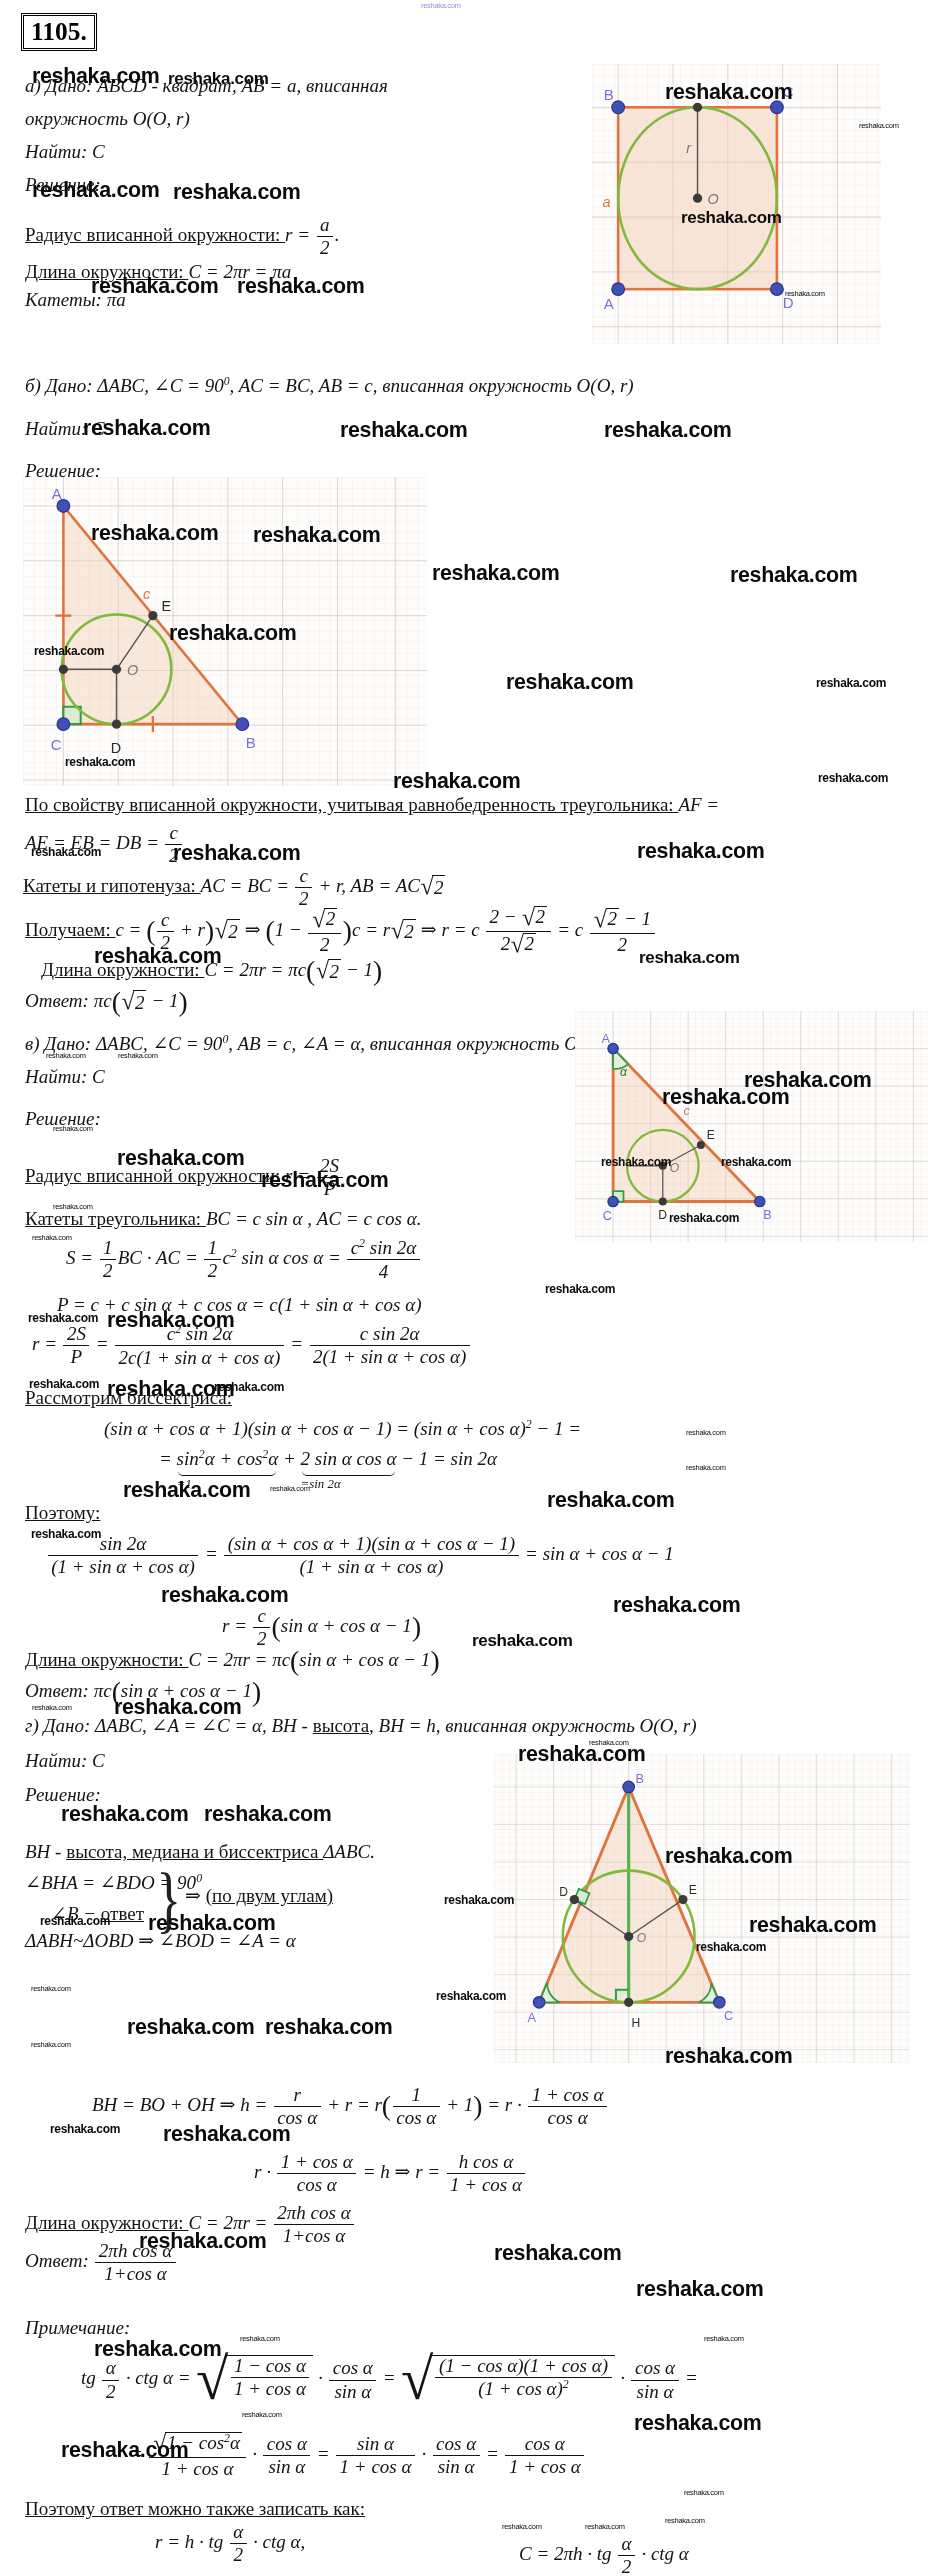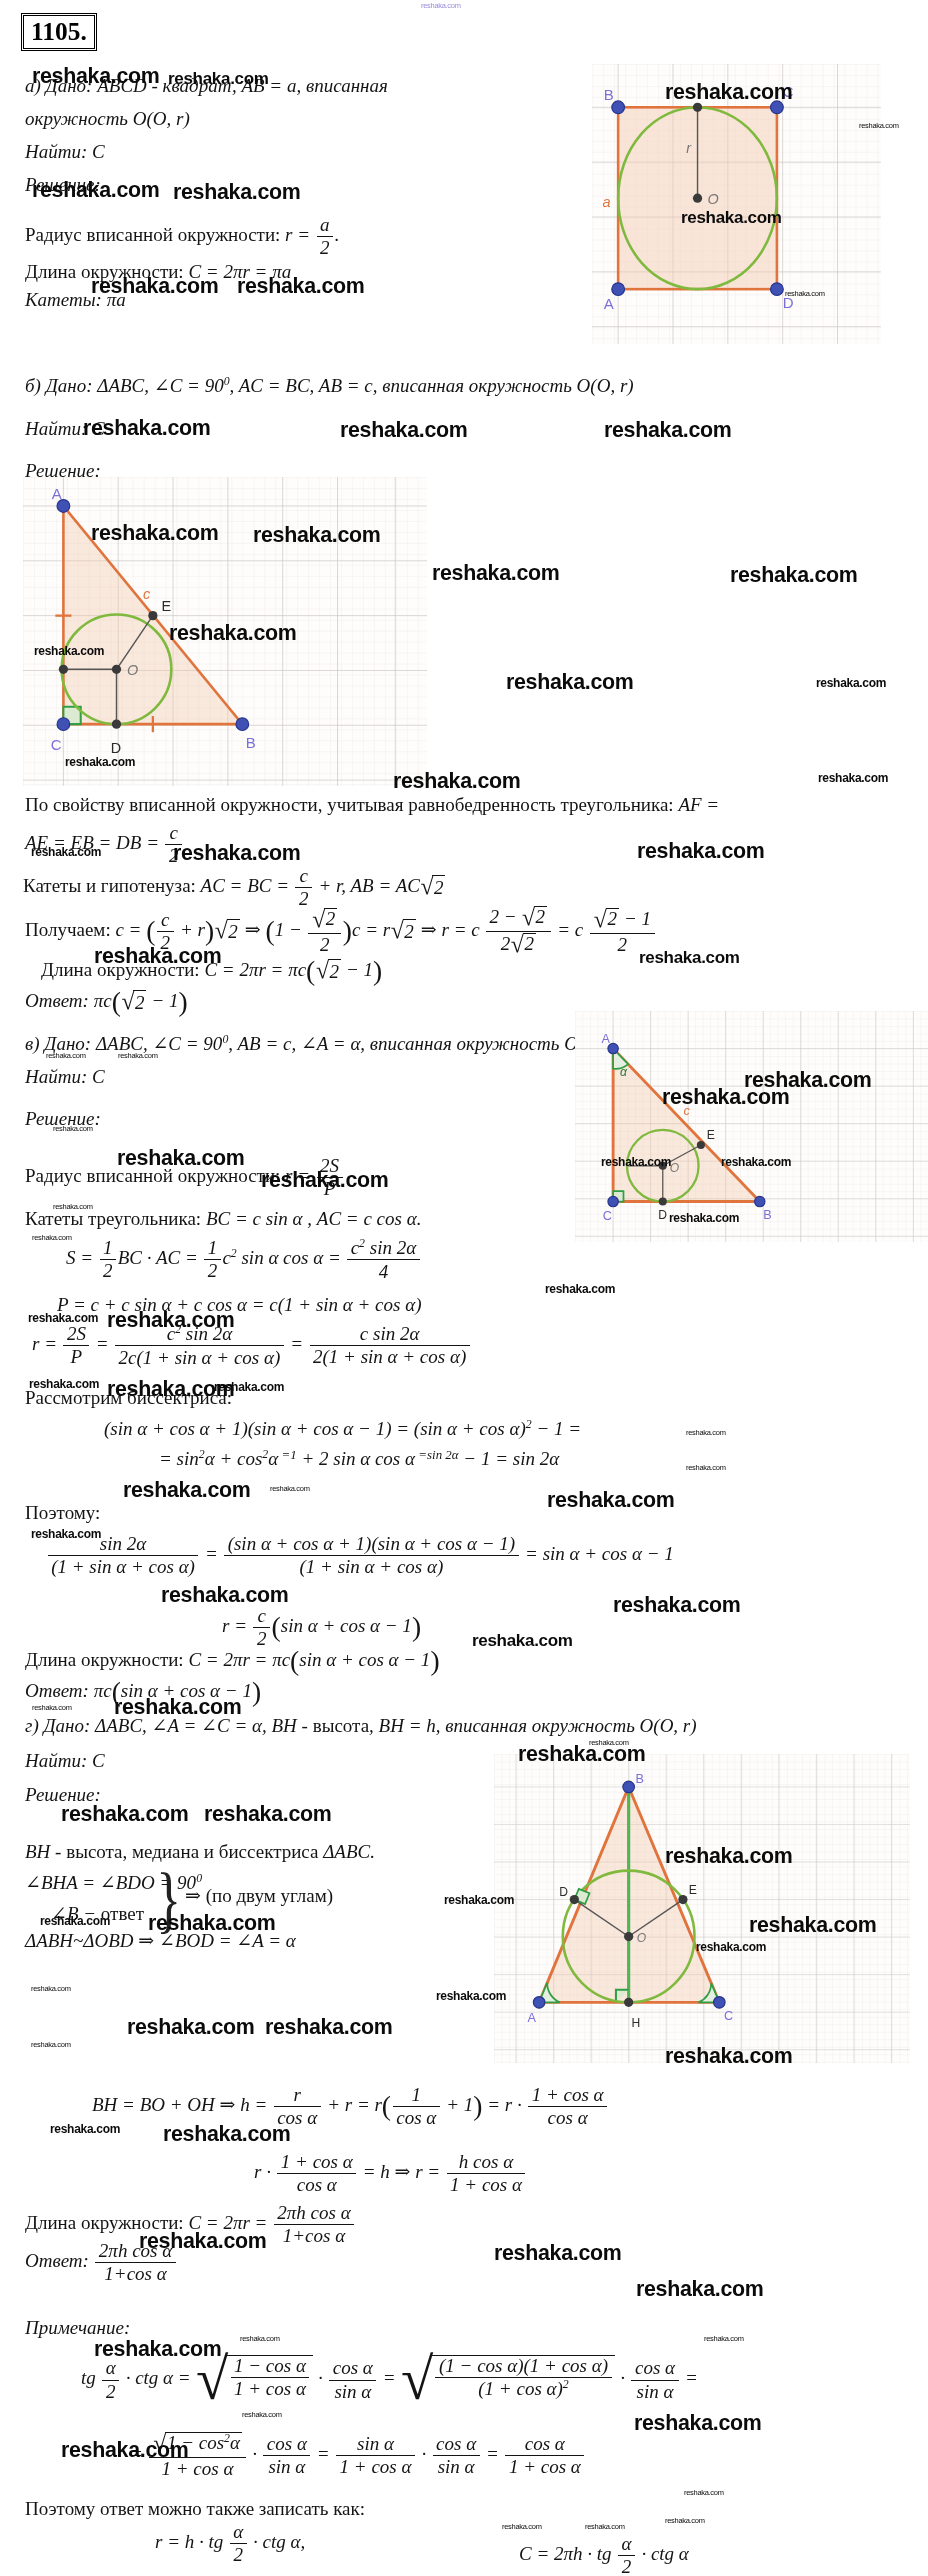--- a/index.html
+++ b/index.html
@@ -1,30 +1,30 @@
 <!DOCTYPE html>
 <html style="font-size:9.2px"><head>
 <meta charset="utf-8">
 <style>
   html,body{margin:0;padding:0;background:#888;}
   #page{position:relative;width:928px;height:2576px;background:#ffffff;overflow:hidden;}
   .line{position:absolute;white-space:nowrap;font-family:"Liberation Serif","DejaVu Serif",serif;
         font-size:19px;color:#141414;font-style:italic;line-height:1.25;}
-  .roman{font-style:normal;}
+  .roman{font-style:normal;text-decoration:underline;}
   sup{font-size:0.62em;}
   .frac{display:inline-flex;flex-direction:column;vertical-align:middle;text-align:center;margin:0 1.7px;}
   .frac .num{display:block;padding:0 3.5px 1.2px;border-bottom:1.3px solid #141414;line-height:1.05;}
   .frac .den{display:block;padding:1.2px 3.5px 0;line-height:1.05;}
   .sqrt{display:inline-flex;align-items:flex-start;vertical-align:-0.12em;margin:0 0.6px;}
   .sqrt .rsign{font-style:normal;font-size:1.25em;line-height:1.0;margin-right:-1.2px;}
   .sqrt .rad{border-top:1.3px solid #141414;padding:0 1.7px;}
   .sqrt.big{vertical-align:middle;}
   .sqrt.big .rsign{font-size:3.1em;line-height:0.85;}
   .bigp{font-size:1.45em;font-weight:300;vertical-align:middle;line-height:0.9;font-style:normal;}
-  .ubrace{display:inline-flex;flex-direction:row;text-align:center;vertical-align:baseline;}
+  .ubrace{display:inline-flex;flex-direction:column;text-align:left;vertical-align:baseline;}
   .ubrace .ubtop{display:block;}
   .ubrace .ubbar{display:block;height:4px;border-bottom:1.7px solid #141414;border-radius:0 0 7px 7px;margin:0.6px 1.7px 0;}
   .ubrace .ublab{font-size:0.68em;line-height:1.25;}
   .wm{position:absolute;font-family:"Liberation Sans","DejaVu Sans",sans-serif;color:#0b0b0b;
       white-space:nowrap;font-weight:600;letter-spacing:-0.3px;z-index:5;}
   .wm.lg{font-size:21.4px;}
   .wm.md{font-size:17px;}
   .wm.sm{font-size:12px;}
   .wm.tiny{font-size:7.5px;font-weight:500;}
   .wm.purple{color:#9a8bdb;}

